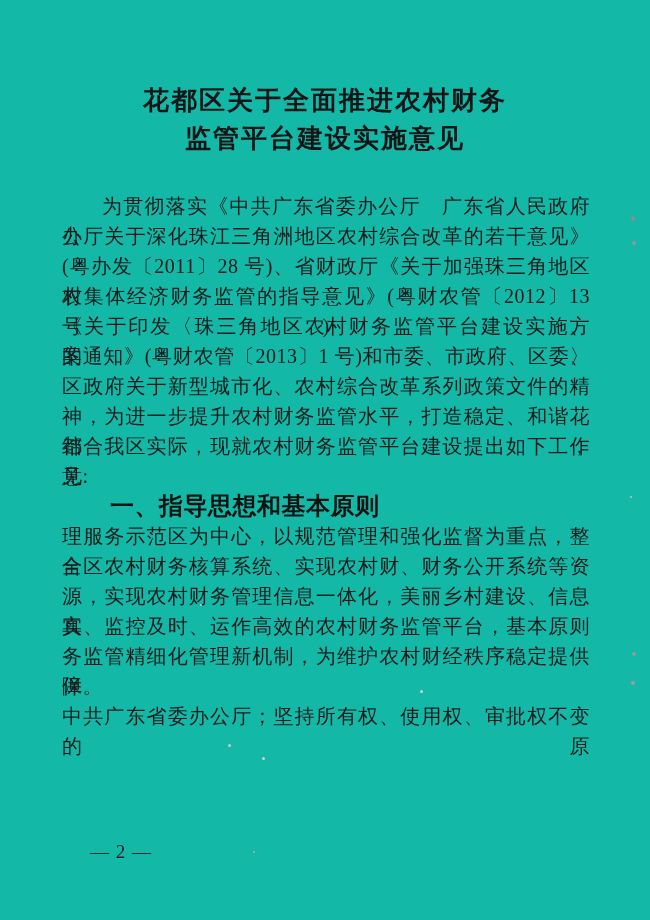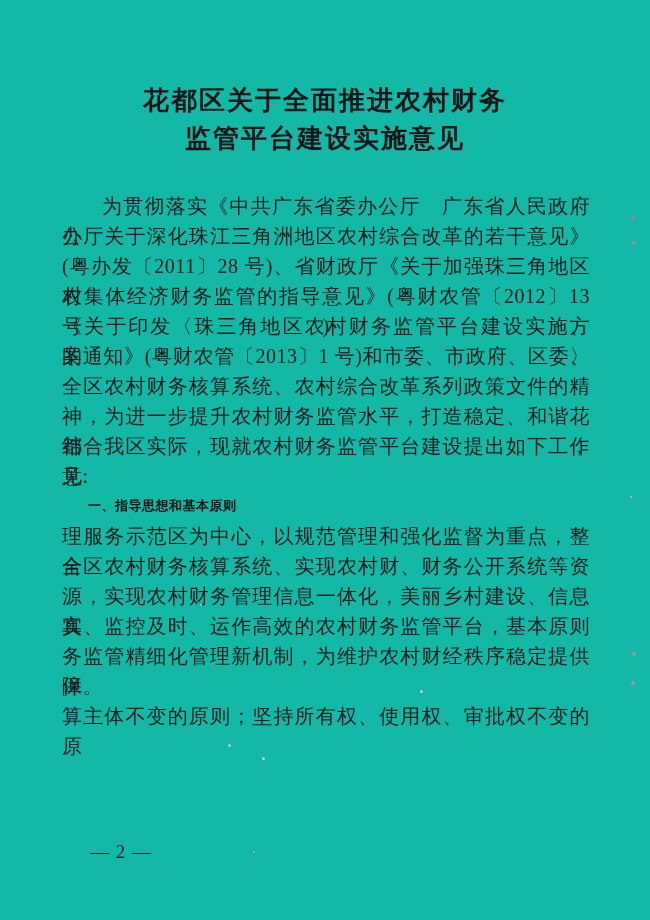--- a/index.html
+++ b/index.html
@@ -28,21 +28,21 @@
     height:30px; line-height:30px;
     text-align:justify;
     text-align-last:justify;
     letter-spacing:0.5px;
   }
   .line.short { text-align-last:left; }
   .indent { text-indent:2em; }
   .heading {
     font-family:"Liberation Sans","DejaVu Sans",sans-serif;
     font-weight:700;
-    font-size:13px;
+    font-size:24px;
     color:#111;
   }
   .footer {
     position:absolute; left:90px; top:841px;
     font-size:19px; line-height:22px;
     letter-spacing:1px;
     color:#232325;
   }
   .speck { position:absolute; border-radius:50%; }
   .s1 { left:631px; top:216px; width:4px; height:5px; background:#8d8d8d; }
@@ -69,39 +69,39 @@
 
   <div class="content">
 
     <div>
       <div class="line indent">为贯彻落实《中共广东省委办公厅　广东省人民政府办</div>
       <div class="line">公厅关于深化珠江三角洲地区农村综合改革的若干意见》</div>
       <div class="line">(粤办发〔2011〕28 号)、省财政厅《关于加强珠三角地区农</div>
       <div class="line">村集体经济财务监管的指导意见》(粤财农管〔2012〕13 号)、</div>
       <div class="line">《关于印发〈珠三角地区农村财务监管平台建设实施方案〉</div>
       <div class="line">的通知》(粤财农管〔2013〕1 号)和市委、市政府、区委、</div>
-      <div class="line">全区农村财务核算系统、农村综合改革系列政策文件的精</div>
+      <div class="line">区政府关于新型城市化、农村综合改革系列政策文件的精</div>
       <div class="line">神，为进一步提升农村财务监管水平，打造稳定、和谐花都，</div>
       <div class="line">结合我区实际，现就农村财务监管平台建设提出如下工作意</div>
       <div class="line short">见:</div>
     </div>
 
     <div class="line short indent heading">一、指导思想和基本原则</div>
 
     <div>
       <div class="line">理服务示范区为中心，以规范管理和强化监督为重点，整合</div>
       <div class="line">全区农村财务核算系统、实现农村财、财务公开系统等资</div>
       <div class="line">源，实现农村财务管理信息一体化，美丽乡村建设、信息真</div>
       <div class="line">实、监控及时、运作高效的农村财务监管平台，基本原则</div>
       <div class="line">务监管精细化管理新机制，为维护农村财经秩序稳定提供保</div>
       <div class="line short">障。</div>
     </div>
 
     <div>
-      <div class="line">算主体不变的原则；坚持所有权、使用权、审批权不变的原</div>
+      <div class="line">中共广东省委办公厅；坚持所有权、使用权、审批权不变的原</div>
     </div>
 
   </div>
 
   <div class="footer">— 2 —</div>
 
   <div class="speck s1"></div>
   <div class="speck s2"></div>
   <div class="speck s3"></div>
   <div class="speck s4"></div>

